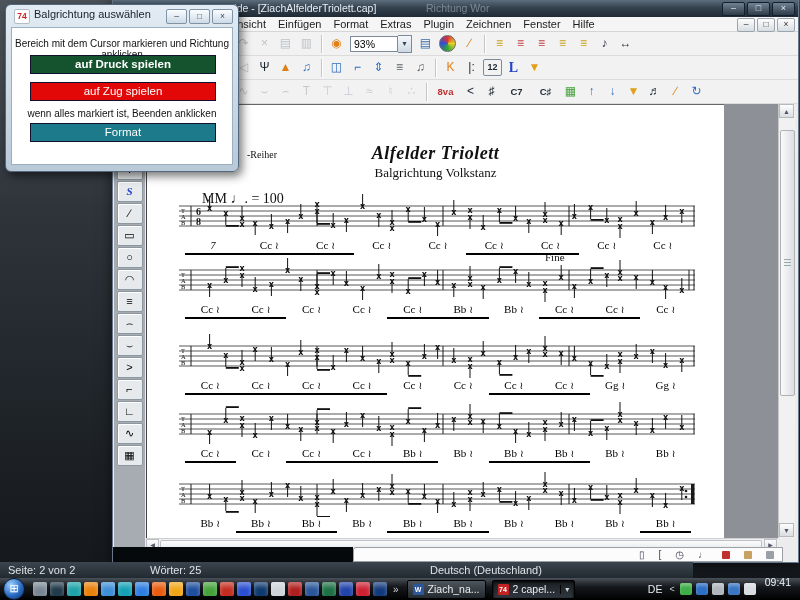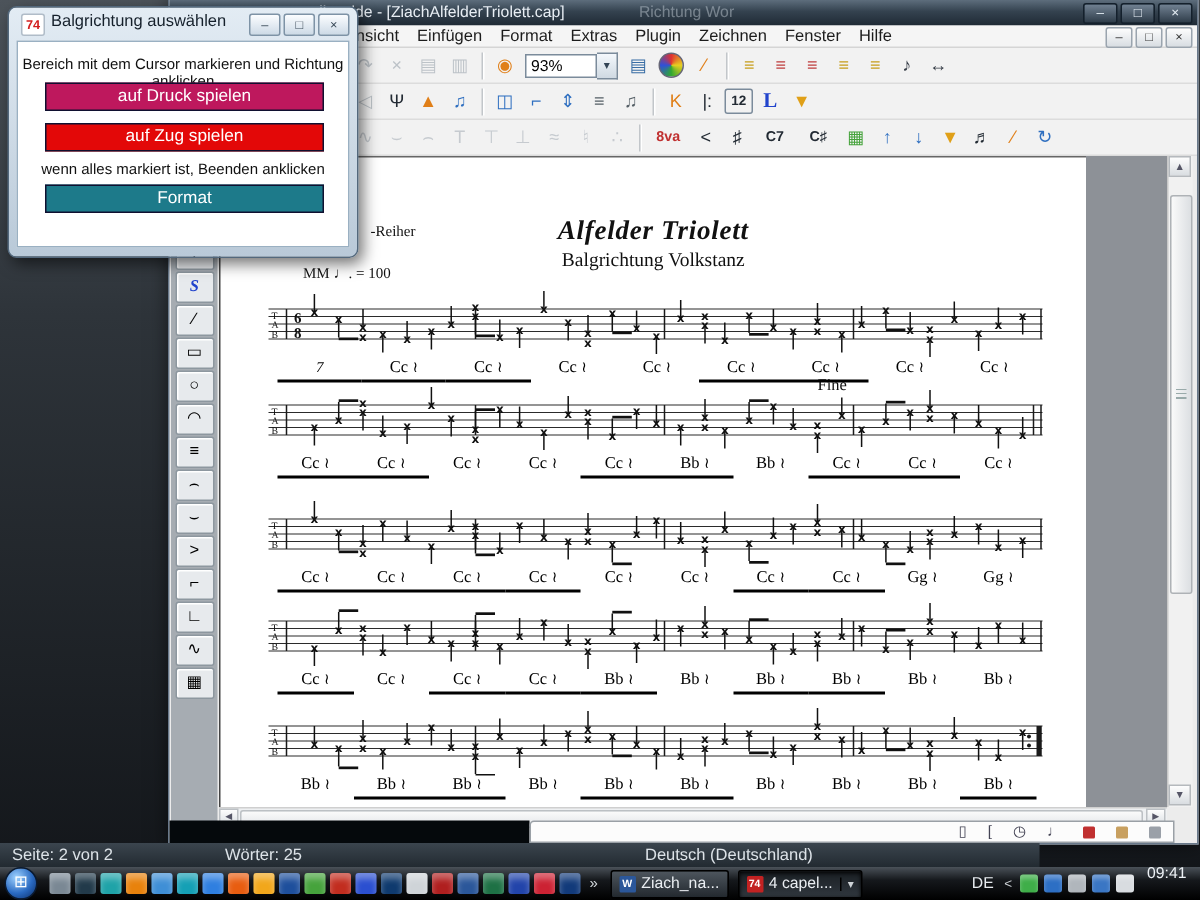--- a/index.html
+++ b/index.html
@@ -102,21 +102,21 @@
   #tray-chevron{color:#cfd4d8;font-size:9px;margin:0 3px}
   .tray-chip{width:12px;height:12px;border-radius:2px;margin:0 2px;
     box-shadow:inset 0 3px 3px rgba(255,255,255,.3)}
   #clock{color:#eef2f6;font-size:10.5px;margin:0 6px 15px 7px}
   
   .score-text{font-family:"Liberation Serif","DejaVu Serif",serif;color:#111}
   #score-title{position:absolute;left:0;top:38px;width:100%;text-align:center;
     font-size:18px;font-weight:bold;font-style:italic;letter-spacing:.5px}
   #score-subtitle{position:absolute;left:0;top:60px;width:100%;text-align:center;font-size:13px}
   #score-header-left{position:absolute;left:100px;top:44px;font-size:10px}
-  #score-tempo{position:absolute;left:55px;top:72px;font-size:10px}
+  #score-tempo{position:absolute;left:55px;top:86px;font-size:14px}
   #score-fine{position:absolute;left:398px;top:146px;font-size:11px}
   .system{position:absolute;left:30px;width:520px;height:46px}
   .chordrow{position:absolute;left:38px;width:506px;height:16px;display:flex}
   .chord{flex:1 1 0;text-align:center;font-family:"Liberation Serif","DejaVu Serif",serif;
     font-size:11px;line-height:13px;color:#000;padding-bottom:2px}
   .chord.u{border-bottom:2.5px solid #000}
   .chord .rest{font-size:10px;margin-left:3px;font-family:"DejaVu Sans",sans-serif}
   .chord .rest8{font-style:italic;font-size:10px}
   
   #dialog{position:absolute;left:5px;top:4px;width:232px;height:166px;z-index:40;
@@ -827,21 +827,21 @@
     <div id="dialog-icon">74</div>
     <div id="dialog-title">Balgrichtung auswählen</div>
     <div class="dlg-btns" id="dialog-buttons">
         <div class="dlg-btn">–</div>
         <div class="dlg-btn">□</div>
         <div class="dlg-btn">×</div>
       </div>
   </div>
   <div id="dialog-body">
     <div id="dlg-line1" class="dlg-text">Bereich mit dem Cursor markieren und Richtung anklicken</div>
-    <div id="btn-druck" class="dlg-action" style="background: #be185d;">auf Druck spielen</div>
+    <div id="btn-druck" class="dlg-action" style="background: #14532d; font-weight: bold;">auf Druck spielen</div>
     <div id="btn-zug" class="dlg-action" style="background: rgb(227, 8, 8);">auf Zug spielen</div>
     <div id="dlg-line2" class="dlg-text">wenn alles markiert ist, Beenden anklicken</div>
     <div id="btn-beenden" class="dlg-action" style="background: rgb(29, 122, 138);">Format</div>
   </div>
 </div>
 
 <div id="taskbar">
   <div id="start-orb">⊞</div>
   <span id="quicklaunch" style="display: flex;">
       <div class="ql" style="background: rgb(122, 136, 148);"></div>
@@ -867,21 +867,21 @@
       <div class="ql" style="background: rgb(18, 58, 122);"></div>
     </span>
   <span id="ql-chevron">»</span>
   <span id="task-buttons" style="display:flex">
       <div class="task">
         <div class="task-icon" style="background: rgb(43, 87, 154);">W</div>
         <span>Ziach_na...</span>
       </div>
       <div class="task active">
         <div class="task-icon" style="background: rgb(194, 34, 34);">74</div>
-        <span>4 capel...</span>
+        <span>2 capel...</span>
         <div class="task-drop">▾</div>
       </div>
     </span>
   <div id="tray">
     <span id="tray-lang">DE</span>
     <span id="tray-chevron">&lt;</span>
     <span id="tray-icons" style="display:flex">
         <div class="tray-chip" style="background: rgb(63, 174, 73);"></div>
         <div class="tray-chip" style="background: rgb(45, 111, 196);"></div>
         <div class="tray-chip" style="background: rgb(176, 182, 188);"></div>

